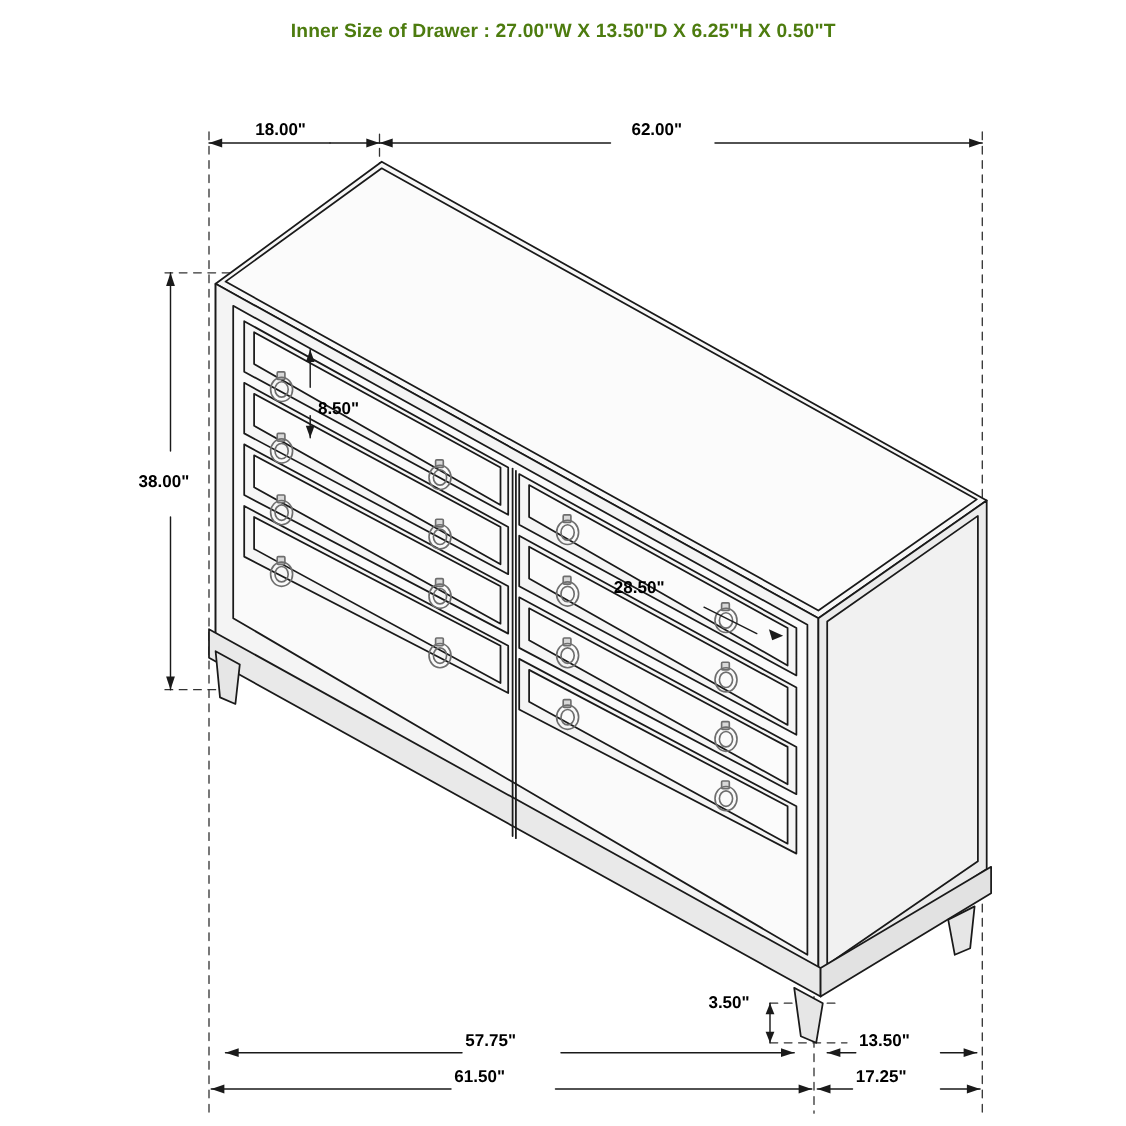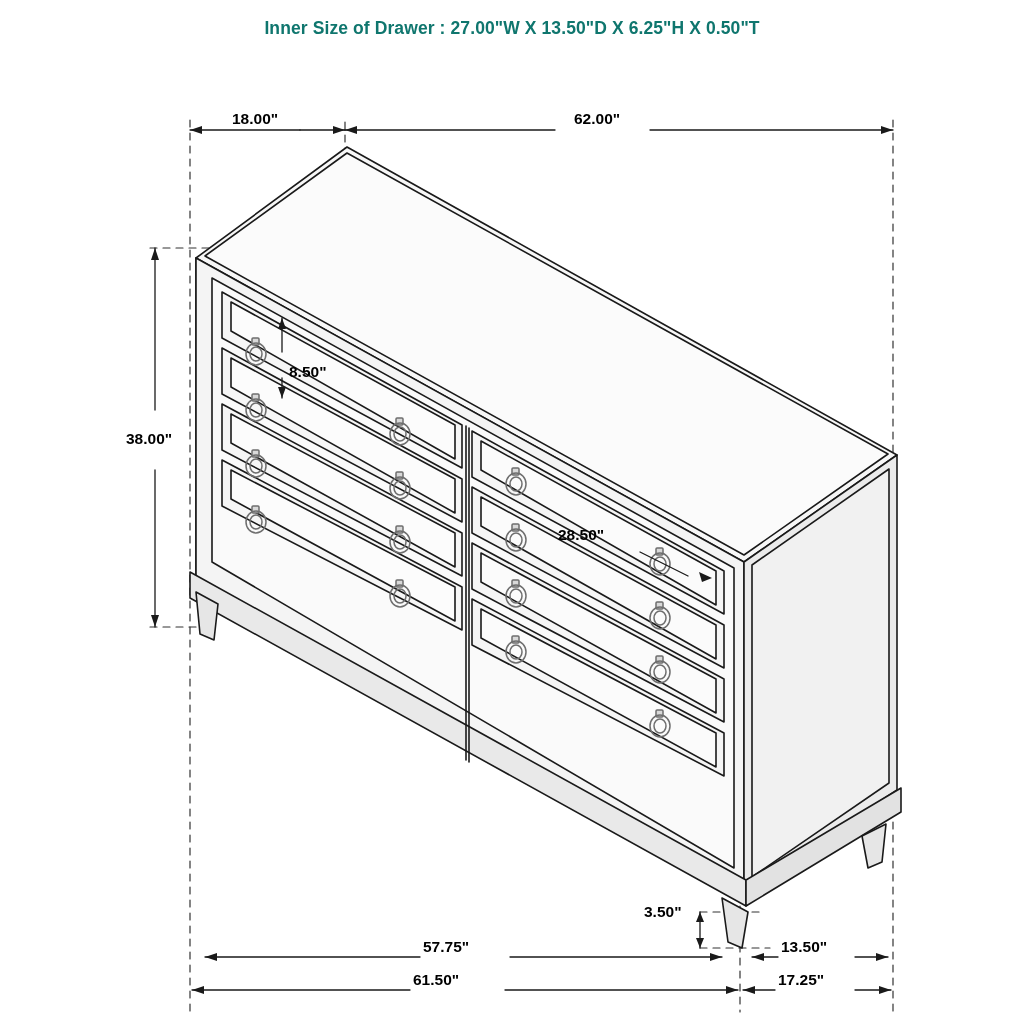--- a/index.html
+++ b/index.html
@@ -21,21 +21,21 @@
     height: 1024px;
   }
   .title {
     position: absolute;
     left: 0;
     top: 18px;
     width: 1024px;
     text-align: center;
     font-size: 17.5px;
     font-weight: bold;
-    color: #0f766e;
+    color: #4d7c0f;
     letter-spacing: 0.1px;
   }
   svg.diagram {
     position: absolute;
     left: 0;
     top: 0;
     width: 1024px;
     height: 1024px;
   }
   .dimlabel {

